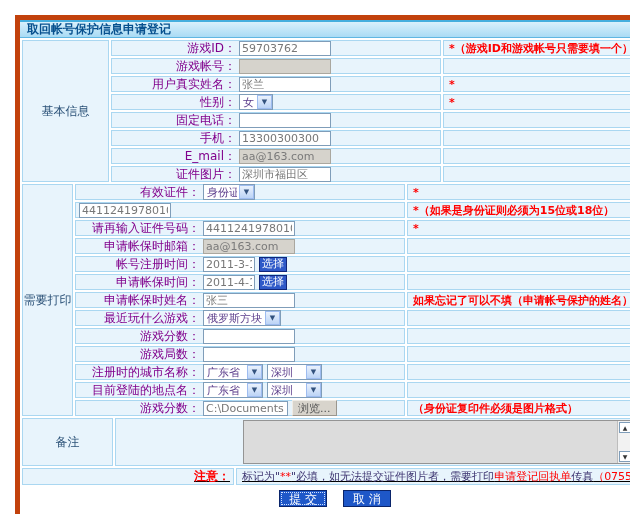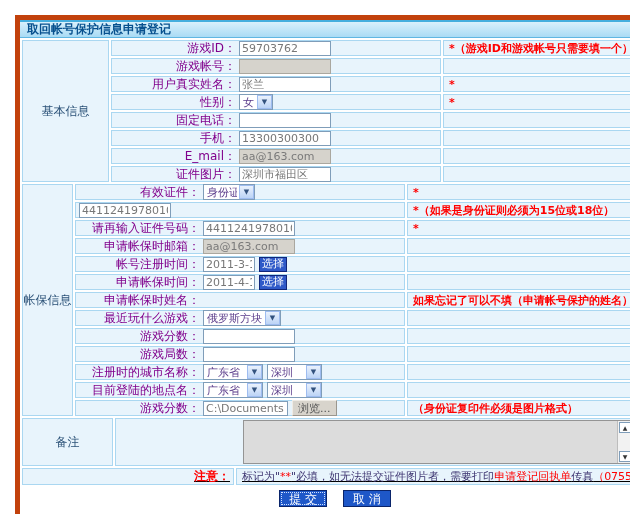--- a/index.html
+++ b/index.html
@@ -178,21 +178,21 @@
               <span class="flabel">证件图片：</span>
               <span class="ctrl">
                 <input class="txt" type="text" value="深圳市福田区" style="">
               </span>
             </div>
             <div class="note-cell"></div>
           </div>
         </div>
       </div>
       <div class="section">
-        <div class="cat">帐保信息</div>
+        <div class="cat">需要打印</div>
         <div class="rows">
           <div class="row">
             <div class="field-cell">
               <span class="flabel">有效证件：</span>
               <span class="ctrl">
                 <span class="sel" style="width: 52px;">
                   <span class="val">身份证</span>
                   <span class="arr">▼</span>
                 </span>
               </span>
@@ -241,20 +241,23 @@
               <span class="ctrl">
                 <input class="txt date" type="text" value="2011-4-13" style="">
                 <button class="pick">选择</button>
               </span>
             </div>
             <div class="note-cell"></div>
           </div>
           <div class="row">
             <div class="field-cell">
               <span class="flabel">申请帐保时姓名：</span>
+              <span class="ctrl">
+                <input class="txt" type="text" value="张三" style="">
+              </span>
             </div>
             <div class="note-cell">如果忘记了可以不填（申请帐号保护的姓名）</div>
           </div>
           <div class="row">
             <div class="field-cell">
               <span class="flabel">最近玩什么游戏：</span>
               <span class="ctrl">
                 <span class="sel" style="width: 78px;">
                   <span class="val">俄罗斯方块</span>
                   <span class="arr">▼</span>

